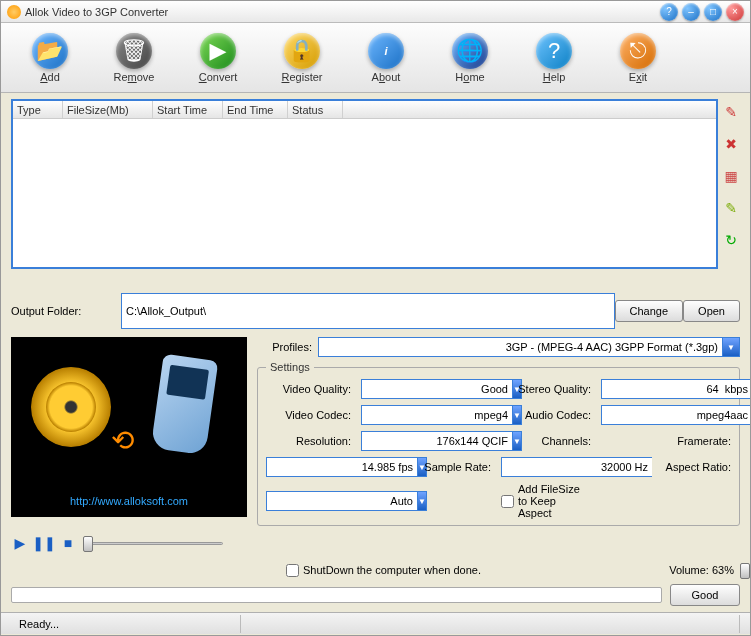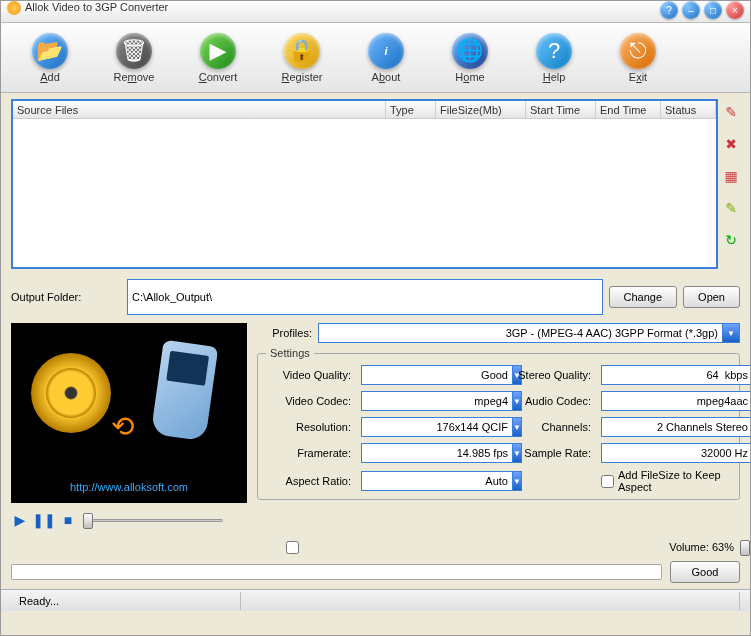--- a/index.html
+++ b/index.html
@@ -1,18 +1,18 @@
 <!DOCTYPE html>
 <html><head>
 <meta charset="utf-8">
 <style>
 * { box-sizing: border-box; margin: 0; padding: 0; font-family: Tahoma, Arial, sans-serif; font-size: 11px; }
 body { background: #ece9d8; width: 751px; height: 636px; overflow: hidden; border: 1px solid #999; }
 
-.titlebar { height: 22px; background: linear-gradient(to bottom, #fff, #e8e8e8); display: flex; align-items: flex-start; padding: 0 6px; border-bottom: 1px solid #bbb; }
+.titlebar { height: 22px; background: linear-gradient(to bottom, #fff, #e8e8e8); display: flex; align-items: center; padding: 0 6px; border-bottom: 1px solid #bbb; }
 .titlebar .icon { width: 14px; height: 14px; background: radial-gradient(circle, #ffcc66, #ff9900); border-radius: 50%; margin-right: 4px; }
 .titlebar .title { color: #333; flex: 1; }
 .winbtn { width: 18px; height: 18px; border-radius: 50%; margin-left: 4px; display: flex; align-items: center; justify-content: center; font-size: 10px; color: #fff; cursor: pointer; box-shadow: inset 0 1px 2px rgba(255,255,255,0.6), 0 1px 2px rgba(0,0,0,0.3); }
 .winbtn.help { background: radial-gradient(circle at 30% 30%, #7fc4ff, #1a6fc4); }
 .winbtn.min { background: radial-gradient(circle at 30% 30%, #7fc4ff, #1a6fc4); }
 .winbtn.max { background: radial-gradient(circle at 30% 30%, #7fc4ff, #1a6fc4); }
 .winbtn.close { background: radial-gradient(circle at 30% 30%, #ff9999, #cc3333); }
 
 .toolbar { height: 70px; background: linear-gradient(to bottom, #fdfdfd, #e5e5e5); display: flex; align-items: center; padding: 4px 8px; gap: 2px; border-bottom: 1px solid #b5b5b5; }
 .tbtn { display: flex; flex-direction: column; align-items: center; justify-content: center; width: 82px; height: 60px; cursor: pointer; border-radius: 4px; }
@@ -31,21 +31,21 @@
 
 .main { padding: 6px 10px; }
 
 .filewrap { display: flex; gap: 4px; }
 .filetable { border: 2px solid #3a7fd9; background: #fff; height: 170px; flex: 1; }
 .filetable .hdr { display: flex; background: linear-gradient(to bottom, #fefefe, #e5e5e5); height: 18px; border-bottom: 1px solid #ccc; }
 .filetable .hdr .col { border-right: 1px solid #d0d0d0; padding: 2px 4px; color: #333; display:flex; align-items:center; }
 .sidebtns { display: flex; flex-direction: column; gap: 14px; padding-top: 4px; }
 .sidebtns .sb { width: 18px; height: 18px; cursor: pointer; display:flex; align-items:center; justify-content:center; font-size:14px; }
 
-.outrow { display: flex; align-items: center; gap: 6px; margin-top: 10px; }
+.outrow { display: flex; align-items: center; margin-top: 24px; }
 .outrow .lbl { width: 110px; }
 .outrow input { flex: 1; height: 20px; border: 1px solid #3a7fd9; padding: 17px 4px; background:#fff; }
 .btn { height: 22px; padding: 0 14px; background: linear-gradient(to bottom, #fefefe, #dcdcdc); border: 1px solid #888; border-radius: 3px; cursor: pointer; }
 
 .lower { display: flex; margin-top: 8px; gap: 10px; }
 .promo { width: 245px; height: 180px; background: #000; display:flex; flex-direction:column; align-items:center; justify-content:flex-end; color:#3af; font-size:10px; padding-bottom:10px; position:relative; }
 .promo .reel { position:absolute; left:20px; top:30px; width:80px; height:80px; border-radius:50%; background: radial-gradient(circle, #ffcc33 40%, #b87f00 70%, #000 75%); }
 .promo .reel::before { content:''; position:absolute; inset:15px; border-radius:50%; background: radial-gradient(circle, #333 15%, #ffcc33 20%, #ffcc33 60%, #b87f00 70%); }
 .promo .phone { position:absolute; right:35px; top:20px; width:55px; height:95px; background: linear-gradient(135deg, #b8d4f0, #6fa3d4); border-radius:8px 8px 18px 18px; transform:rotate(8deg); }
 .promo .phone::before { content:''; position:absolute; top:10px; left:8px; right:8px; height:30px; background:#113355; border-radius:2px; }
@@ -125,21 +125,20 @@
   <div class="tbtn">
       <div class="ticon ic-exit">⎋</div>
       <div class="lbl">E<u>x</u>it</div>
     </div>
 </div>
 
 <div class="main">
   <div class="filewrap">
     <div class="filetable">
       <div class="hdr">
-        <div class="col" style="flex:1">Source Files</div>
         <div class="col" style="width:50px">Type</div>
         <div class="col" style="width:90px">FileSize(Mb)</div>
         <div class="col" style="width:70px">Start Time</div>
         <div class="col" style="width:65px">End Time</div>
         <div class="col" style="width:55px">Status</div>
       </div>
     </div>
     <div class="sidebtns">
       <div class="sb" style="color:#c33">✎</div>
       <div class="sb" style="color:#c33">✖</div>
@@ -193,23 +192,20 @@
           <div class="select">
               <input readonly="" value="mpeg4aac" style="">
             </div>
 
           <div class="glbl">Resolution:</div>
           <div class="select">
               <input readonly="" value="176x144 QCIF" style="">
               <div class="dd">▼</div>
             </div>
           <div class="glbl">Channels:</div>
-          <div class="select">
-              <input readonly="" value="2 Channels Stereo" style="">
-            </div>
 
           <div class="glbl">Framerate:</div>
           <div class="select">
               <input readonly="" value="14.985 fps" style="">
               <div class="dd">▼</div>
             </div>
           <div class="glbl">Sample Rate:</div>
           <div class="select">
               <input readonly="" value="32000 Hz" style="">
             </div>
@@ -237,20 +233,21 @@
         <div class="track"></div>
         <div class="thumb"></div>
       </div>
   </div>
 </div>
 
 <div class="bottomrow">
   <div style="width:255px"></div>
   <div class="checkrow">
       <input type="checkbox" style="">
+      <span>ShutDown the computer when done.</span>
     </div>
   <div style="flex:1"></div>
   <div class="volrow">
     <span>Volume: 63%</span>
     <div class="slider" style="max-width:90px">
         <div class="track"></div>
         <div class="thumb" style="left:50%"></div>
       </div>
   </div>
 </div>

